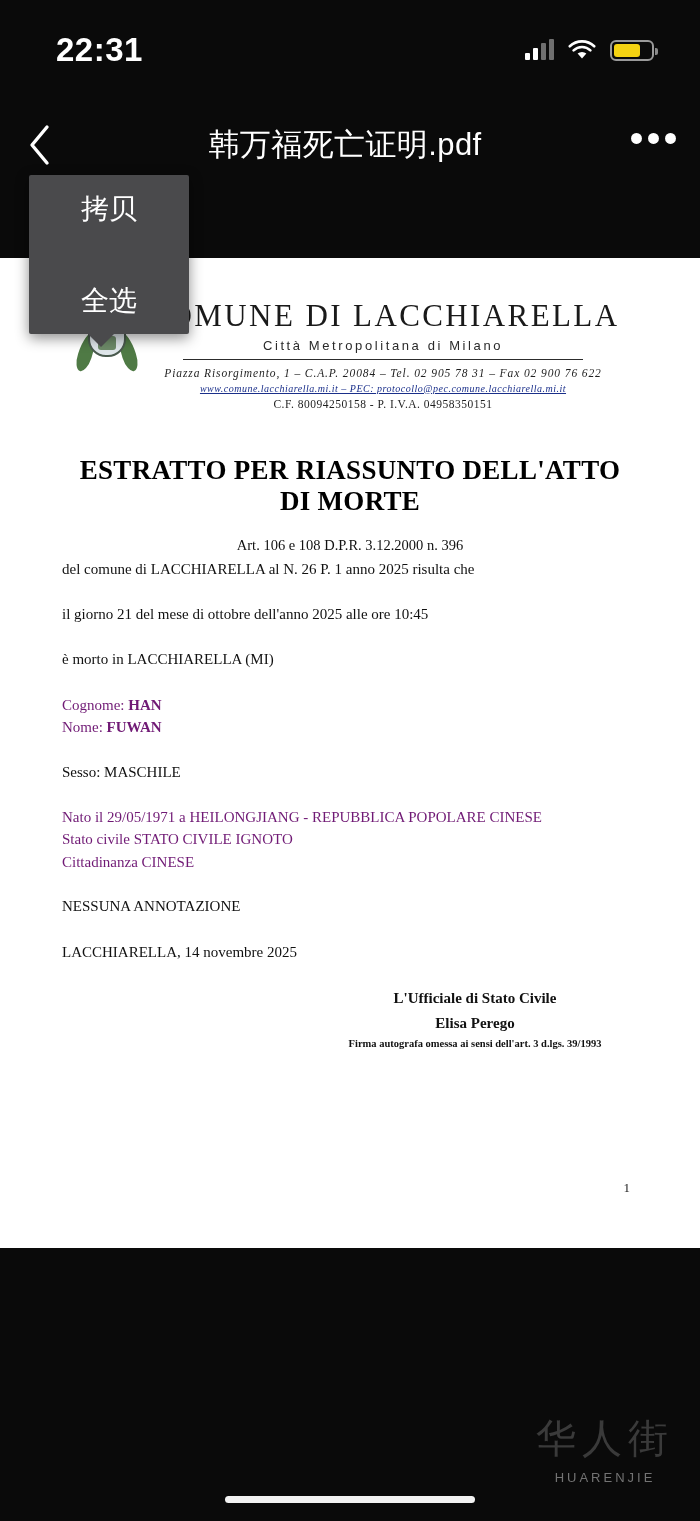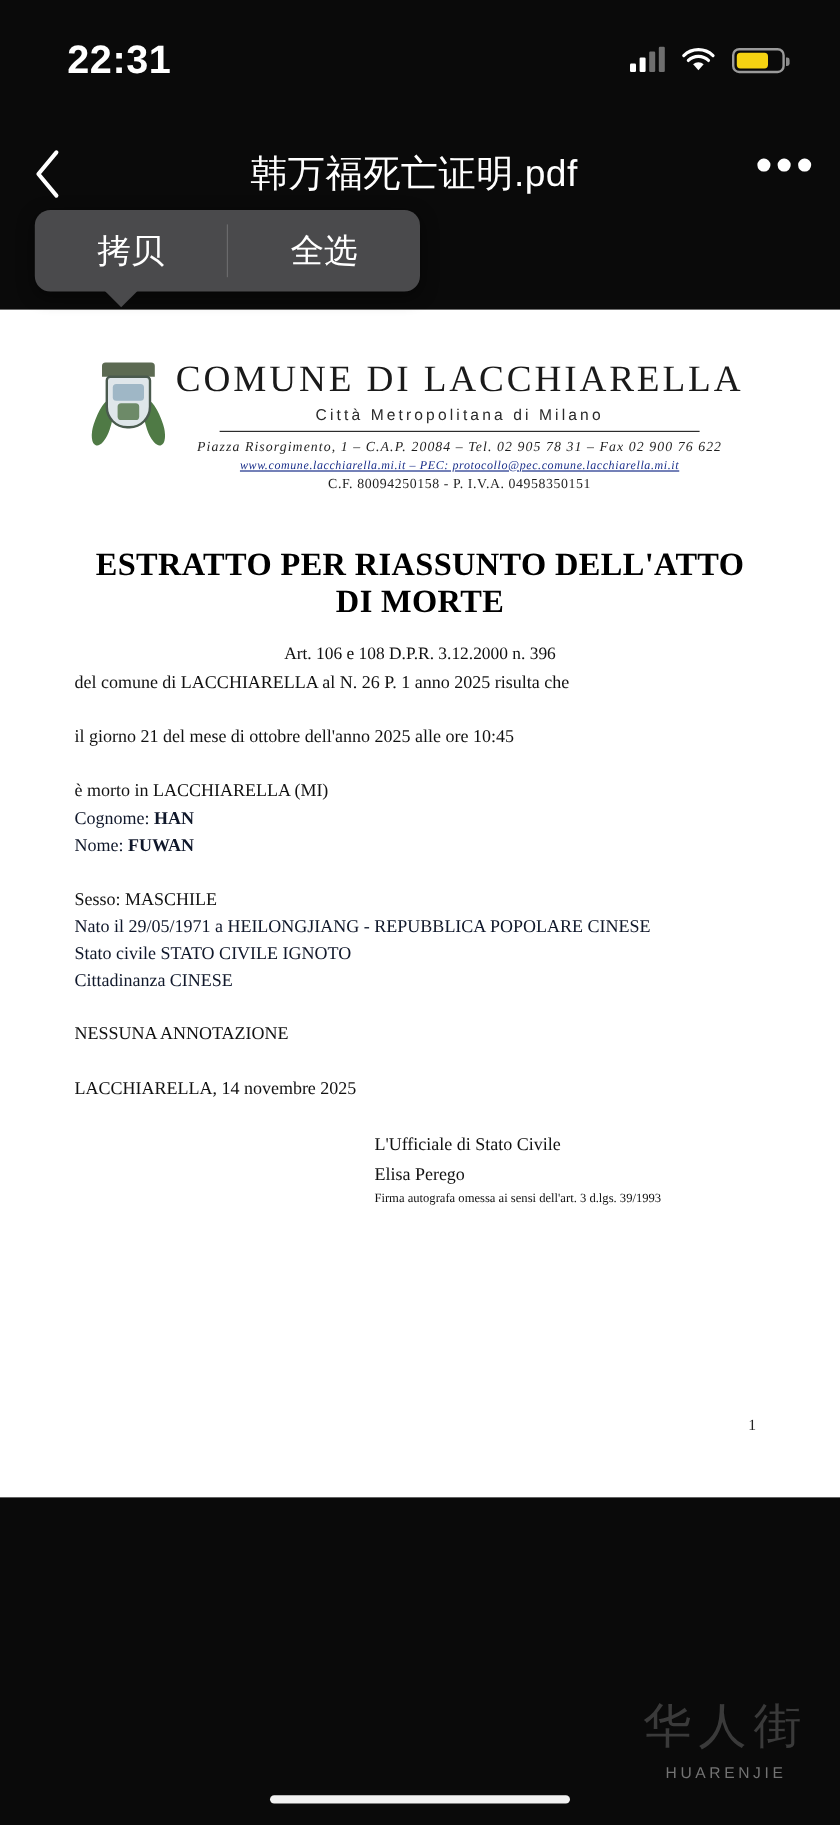--- a/index.html
+++ b/index.html
@@ -125,23 +125,24 @@
   
   .ctx-wrap {
     position: absolute;
     left: 29px;
     top: 175px;
     z-index: 20;
   }
   .ctx-menu {
     display: flex;
     background: #4a4a4c;
-    border-radius: 13px;
+    border-radius: 2px;
     overflow: hidden;
     box-shadow: 0 4px 14px rgba(0,0,0,0.45);
+    flex-direction: column;
   }
   .ctx-item {
     padding: 17px 30px;
     color: #fff;
     font-size: 28px;
     line-height: 1.2;
     white-space: nowrap;
     text-align: center;
     min-width: 100px;
   }
@@ -299,27 +300,30 @@
   .doc-p {
     font-size: 15px;
     line-height: 1.55;
     margin-top: 22px;
     color: #111;
   }
   .doc-p.tight { margin-top: 4px; }
   .doc-block {
     font-size: 15px;
     line-height: 1.5;
-    color: #0f172a;
+    margin-top: 22px;
+    color: #701a75;
   }
   .doc-block div { margin: 0; }
 
   .sign-wrap {
     margin-top: 26px;
+    text-align: center;
     padding-left: 250px;
+    font-weight: bold;
   }
   .sign-role { font-size: 15px; color: #111; }
   .sign-name { font-size: 15px; margin-top: 8px; color: #111; }
   .sign-note { font-size: 10.5px; margin-top: 6px; color: #111; }
 
   .page-num {
     position: absolute;
     right: 70px;
     bottom: 52px;
     font-size: 13px;

